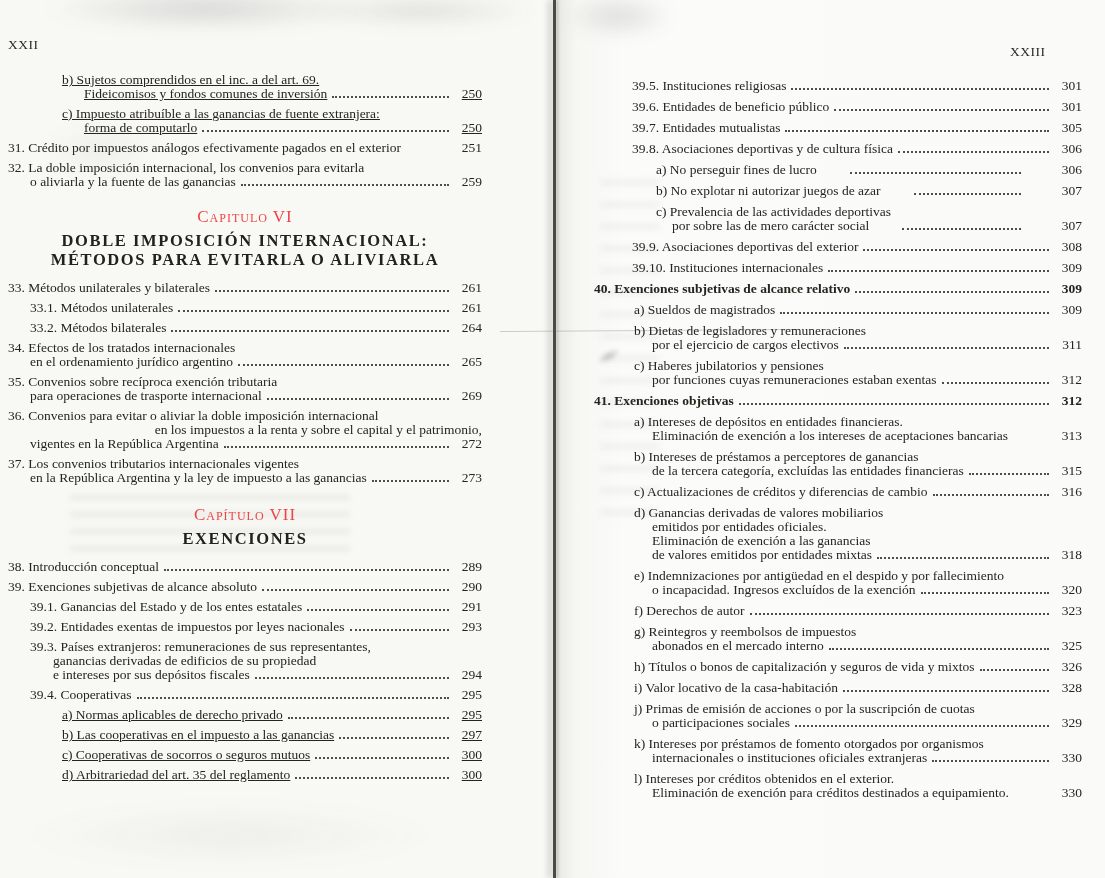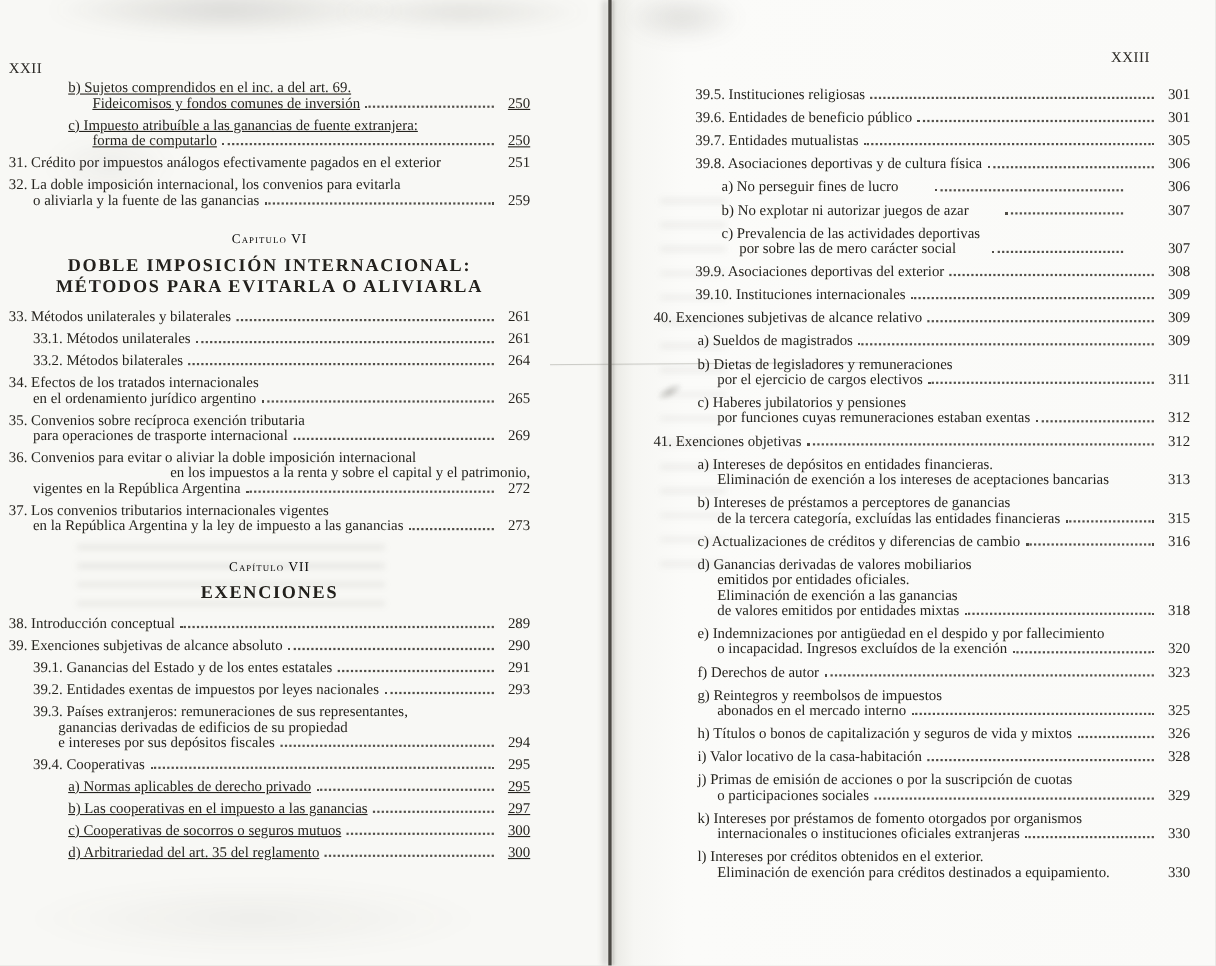--- a/index.html
+++ b/index.html
@@ -30,48 +30,48 @@
   .b1{left:40px;top:-14px;width:330px;height:46px;background:radial-gradient(ellipse at center,rgba(60,58,52,.16),rgba(60,58,52,0) 70%);}
   .b2{left:300px;top:-6px;width:240px;height:34px;background:radial-gradient(ellipse at center,rgba(60,58,52,.12),rgba(60,58,52,0) 70%);}
   .b3{left:40px;top:120px;width:120px;height:60px;background:radial-gradient(ellipse at center,rgba(60,58,52,.05),rgba(60,58,52,0) 70%);}
   .b4{left:565px;top:-8px;width:110px;height:48px;background:radial-gradient(ellipse at center,rgba(60,58,52,.14),rgba(60,58,52,0) 70%);}
   .b5{left:70px;top:495px;width:280px;height:64px;background:repeating-linear-gradient(to bottom,rgba(80,78,70,.09) 0 5px,rgba(80,78,70,0) 5px 17px);filter:blur(3px);}
   .b6{left:600px;top:180px;width:60px;height:340px;background:repeating-linear-gradient(to bottom,rgba(80,78,70,.07) 0 5px,rgba(80,78,70,0) 5px 22px);filter:blur(3px);}
   .b7{left:20px;top:800px;width:420px;height:70px;background:radial-gradient(ellipse at center,rgba(60,58,52,.05),rgba(60,58,52,0) 70%);}
   .b8{left:596px;top:350px;width:26px;height:12px;background:radial-gradient(ellipse at center,rgba(60,58,52,.25),rgba(60,58,52,0) 70%);filter:blur(1.5px);transform:rotate(-30deg);}
   
   .folio{position:absolute;font-size:13.5px;letter-spacing:.5px;color:#2b2925;}
-  .folio-left{left:8px;top:37px;margin-top:17px;}
+  .folio-left{left:8px;top:37px;}
   .folio-right{left:1010px;top:44px;width:90px;text-align:left;}
   
   .col{position:absolute;font-size:13.5px;line-height:14px;}
   .colL{left:8px;top:73px;width:474px;}
   .colR{left:594px;top:79px;width:488px;}
   .entry{margin:0 0 6px 0;}
   .colR .entry{margin-bottom:7px;}
   .ln{display:flex;align-items:baseline;}
   .t{white-space:nowrap;flex:0 0 auto;}
   .leader{
     flex:1 1 auto;min-width:8px;align-self:flex-end;
     border-bottom:2px dotted #504d47;margin:0 3px 3px 5px;height:1px;
   }
   .leader.noleader{border-bottom:none;}
   .pg{flex:0 0 auto;width:30px;text-align:right;white-space:nowrap;}
   
   .colL .l0 .ln{padding-left:0;}   .colL .l0 .ln.cont{padding-left:22px;justify-content:flex-end;}
   .colL .l1 .ln{padding-left:22px;}.colL .l1 .ln.cont{padding-left:45px;}
   .colL .l3 .ln{padding-left:54px;text-decoration:underline;}.colL .l3 .ln.cont{padding-left:76px;}
-  .colR .l0 .ln{padding-left:0;}
+  .colR .l0 .ln{padding-left:0;font-weight:bold;}
   .colR .l1 .ln{padding-left:38px;}
   .colR .l2 .ln{padding-left:40px;}.colR .l2 .ln.cont{padding-left:58px;}
   .colR .l3 .ln{padding-left:62px;gap:28px;}.colR .l3 .ln.cont{padding-left:78px;}
   
   .chapter{text-align:center;margin:20px 0 12px 0;}
   .chapter.chapter-sp{margin-top:22px;}
-  .kicker{font-variant:small-caps;font-size:12px;letter-spacing:1px;line-height:16px;margin-bottom:6px;color:#000000;}
+  .kicker{font-variant:small-caps;font-size:17px;letter-spacing:1px;line-height:16px;margin-bottom:6px;color:#ef4444;}
   .ctitle{font-weight:bold;font-size:16.5px;line-height:19px;letter-spacing:1.6px;color:#23211d;}
 </style>
 </head>
 <body>
 
 <div class="scan">
   <div class="page-left"></div>
   <div class="page-right"></div>
   <div class="gutter-line"></div>
   <div class="crease"></div>

